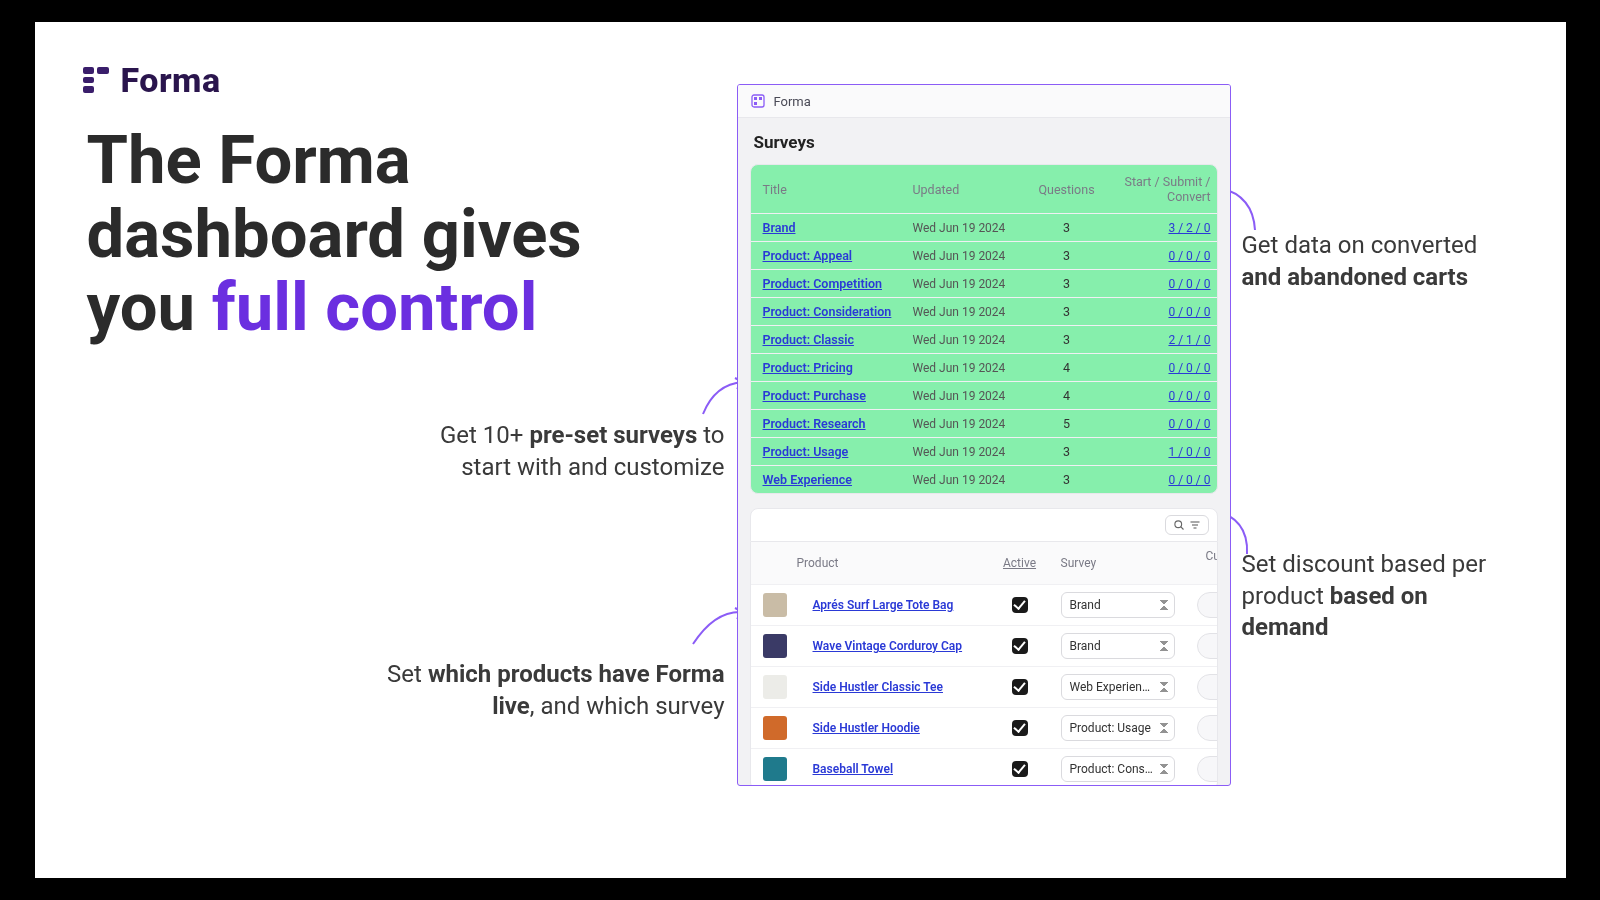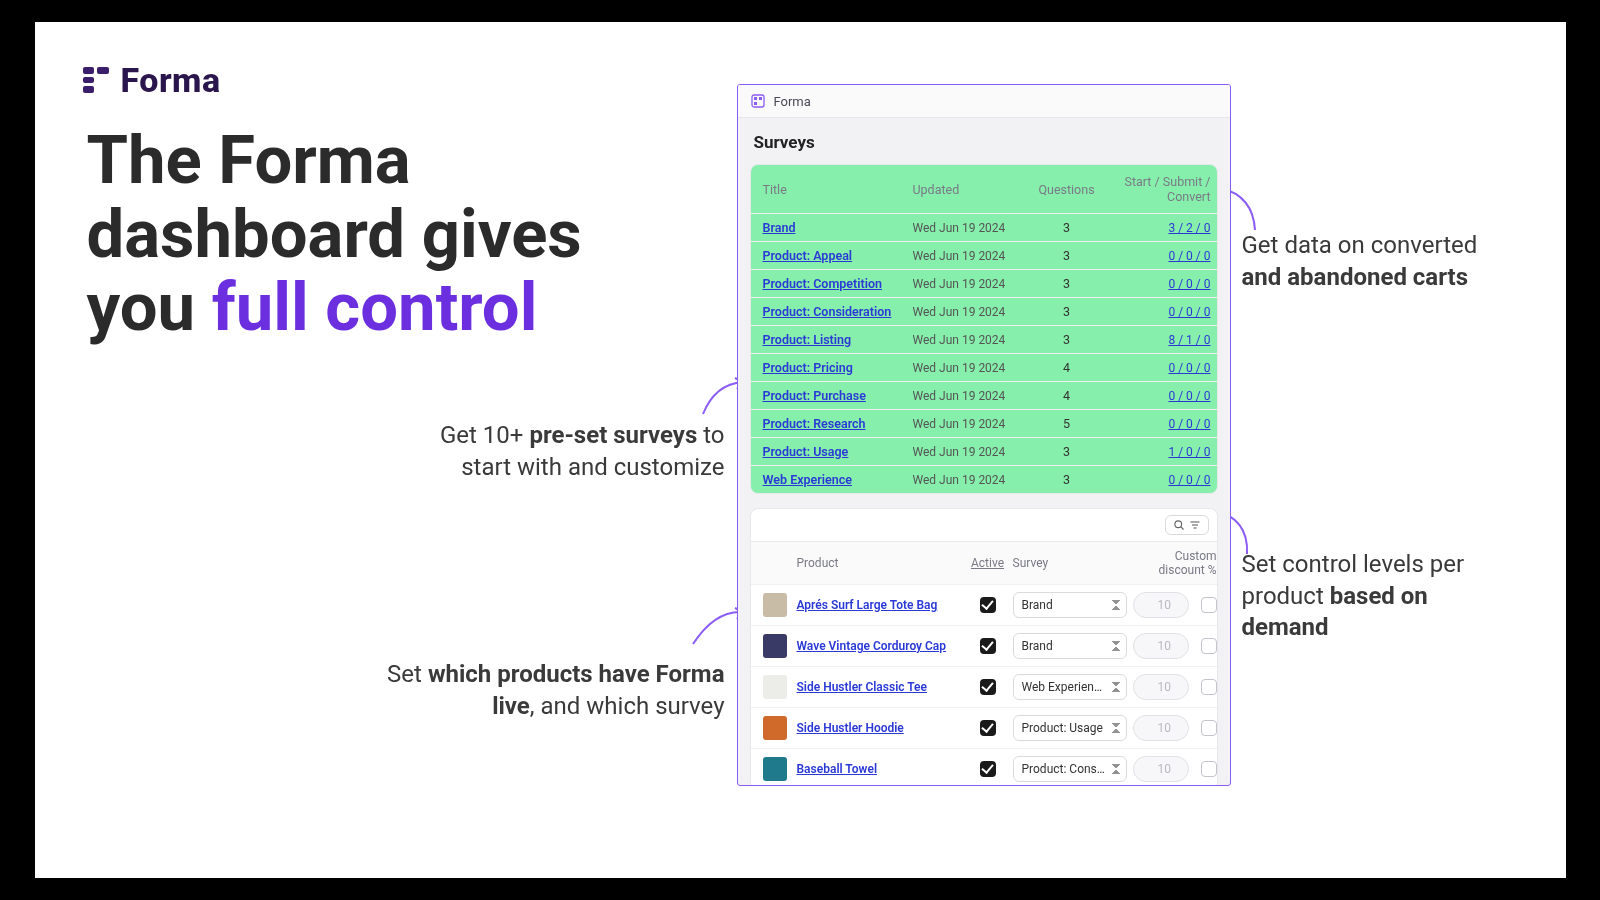--- a/index.html
+++ b/index.html
@@ -168,21 +168,21 @@
     background: #fff;
     border-left: 1px solid #e8e8ec;
     border-right: 1px solid #e8e8ec;
     border-bottom: 1px solid #e8e8ec;
     border-radius: 0 0 8px 8px;
     overflow: hidden;
   }
   .products-head, .product-row {
     display: grid;
     grid-template-columns: 28px 166px 38px 114px 56px 22px;
-    gap: 6px;
+    gap: 22px;
     align-items: center;
     padding: 7px 12px;
     font-size: 12px;
   }
   .products-head {
     color: #7a7a86;
     background: #fafafb;
   }
   .products-head .ph-product { grid-column: 1 / span 2; padding-left:34px; }
   .products-head .ph-active { text-align: center; text-decoration: underline; }
@@ -280,21 +280,21 @@
   <div class="callout callout-surveys">
     <span>Get 10+ </span><b>pre-set surveys</b><span> to start with and customize</span>
   </div>
   <div class="callout callout-products">
     <span>Set </span><b>which products have Forma live</b><span>, and which survey</span>
   </div>
   <div class="callout callout-converted">
     <span>Get data on converted </span><b>and abandoned carts</b>
   </div>
   <div class="callout callout-discount">
-    <span>Set control levels per product </span><b>based on demand</b>
+    <span>Set discount based per product </span><b>based on demand</b>
   </div>
 
   <svg class="arrow-svg" style="top:350px; left:660px;" width="60" height="50">
     <path d="M8 42 Q 20 12 48 10" stroke="#8b5cf6" stroke-width="2" fill="none"></path>
     <path d="M48 10 l -8 -4 M48 10 l -6 7" stroke="#8b5cf6" stroke-width="2" fill="none"></path>
   </svg>
   <svg class="arrow-svg" style="top:580px; left:650px;" width="70" height="50">
     <path d="M8 42 Q 30 8 58 10" stroke="#8b5cf6" stroke-width="2" fill="none"></path>
     <path d="M58 10 l -8 -4 M58 10 l -6 7" stroke="#8b5cf6" stroke-width="2" fill="none"></path>
   </svg>
@@ -348,24 +348,24 @@
             <div class="q-col">3</div>
             <div class="ssc-col"><a class="ssc-link">0 / 0 / 0</a></div>
           </div>
           <div class="table-row">
             <a class="title-link">Product: Consideration</a>
             <div class="updated">Wed Jun 19 2024</div>
             <div class="q-col">3</div>
             <div class="ssc-col"><a class="ssc-link">0 / 0 / 0</a></div>
           </div>
           <div class="table-row">
-            <a class="title-link">Product: Listing</a>
-            <div class="updated">Wed Jun 19 2024</div>
-            <div class="q-col">3</div>
-            <div class="ssc-col"><a class="ssc-link">8 / 1 / 0</a></div>
+            <a class="title-link">Product: Classic</a>
+            <div class="updated">Wed Jun 19 2024</div>
+            <div class="q-col">3</div>
+            <div class="ssc-col"><a class="ssc-link">2 / 1 / 0</a></div>
           </div>
           <div class="table-row">
             <a class="title-link">Product: Pricing</a>
             <div class="updated">Wed Jun 19 2024</div>
             <div class="q-col">4</div>
             <div class="ssc-col"><a class="ssc-link">0 / 0 / 0</a></div>
           </div>
           <div class="table-row">
             <a class="title-link">Product: Purchase</a>
             <div class="updated">Wed Jun 19 2024</div>

